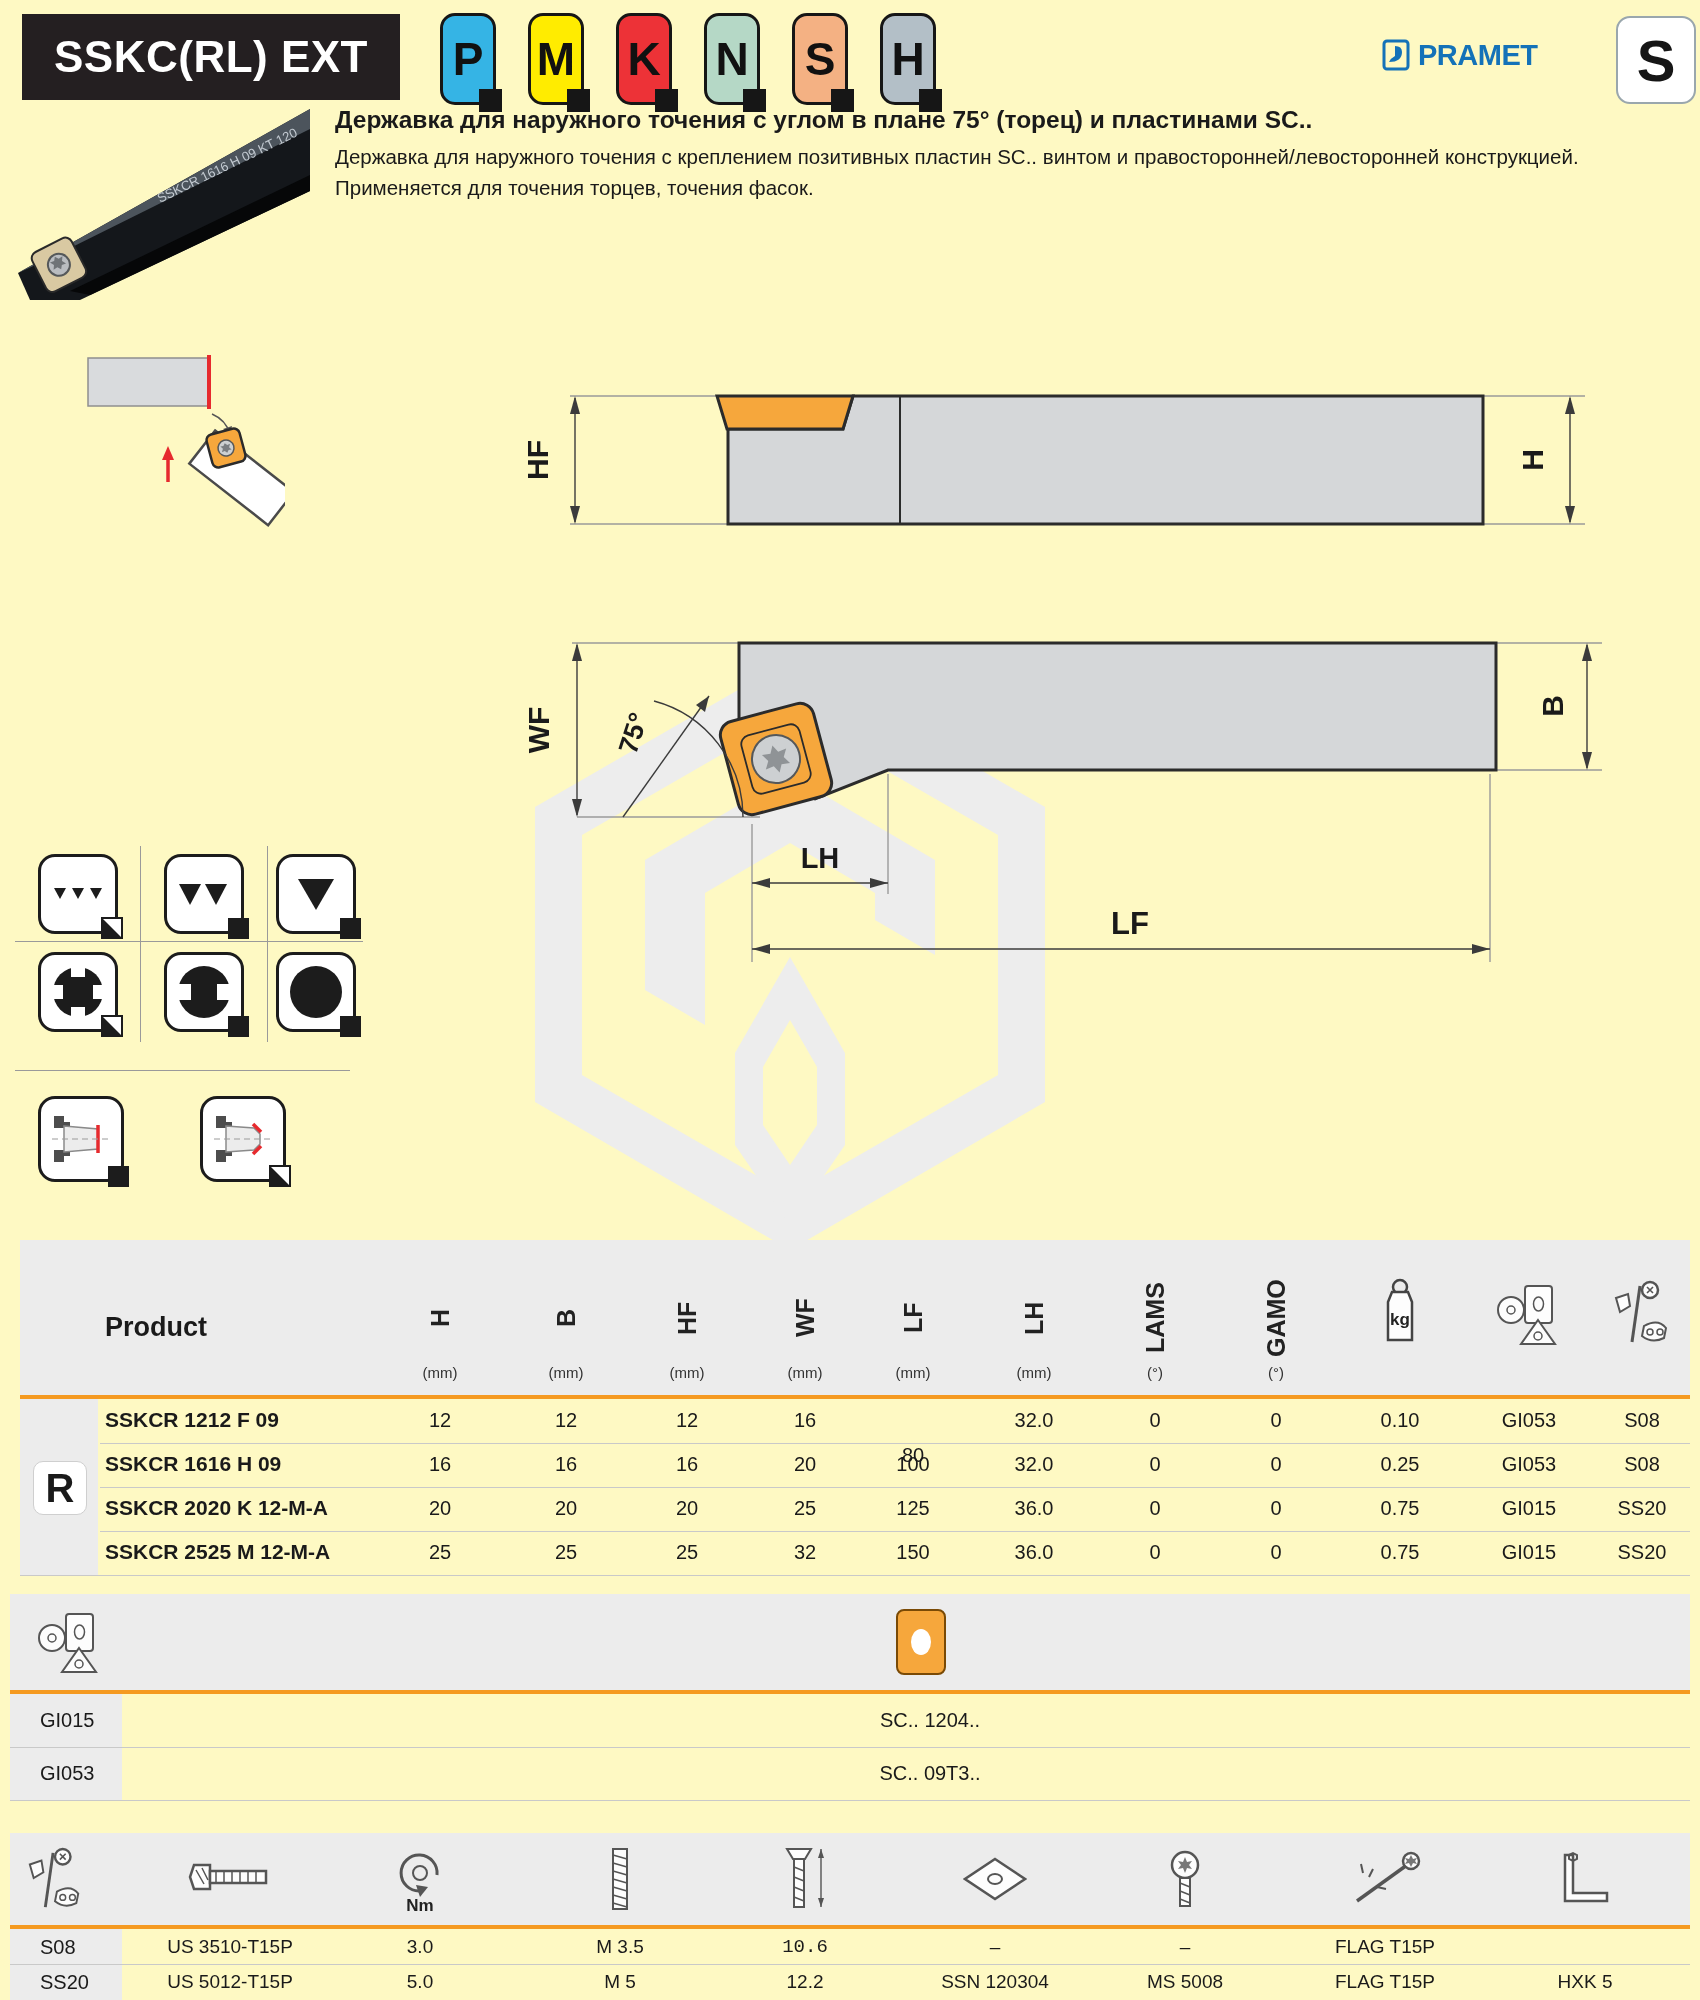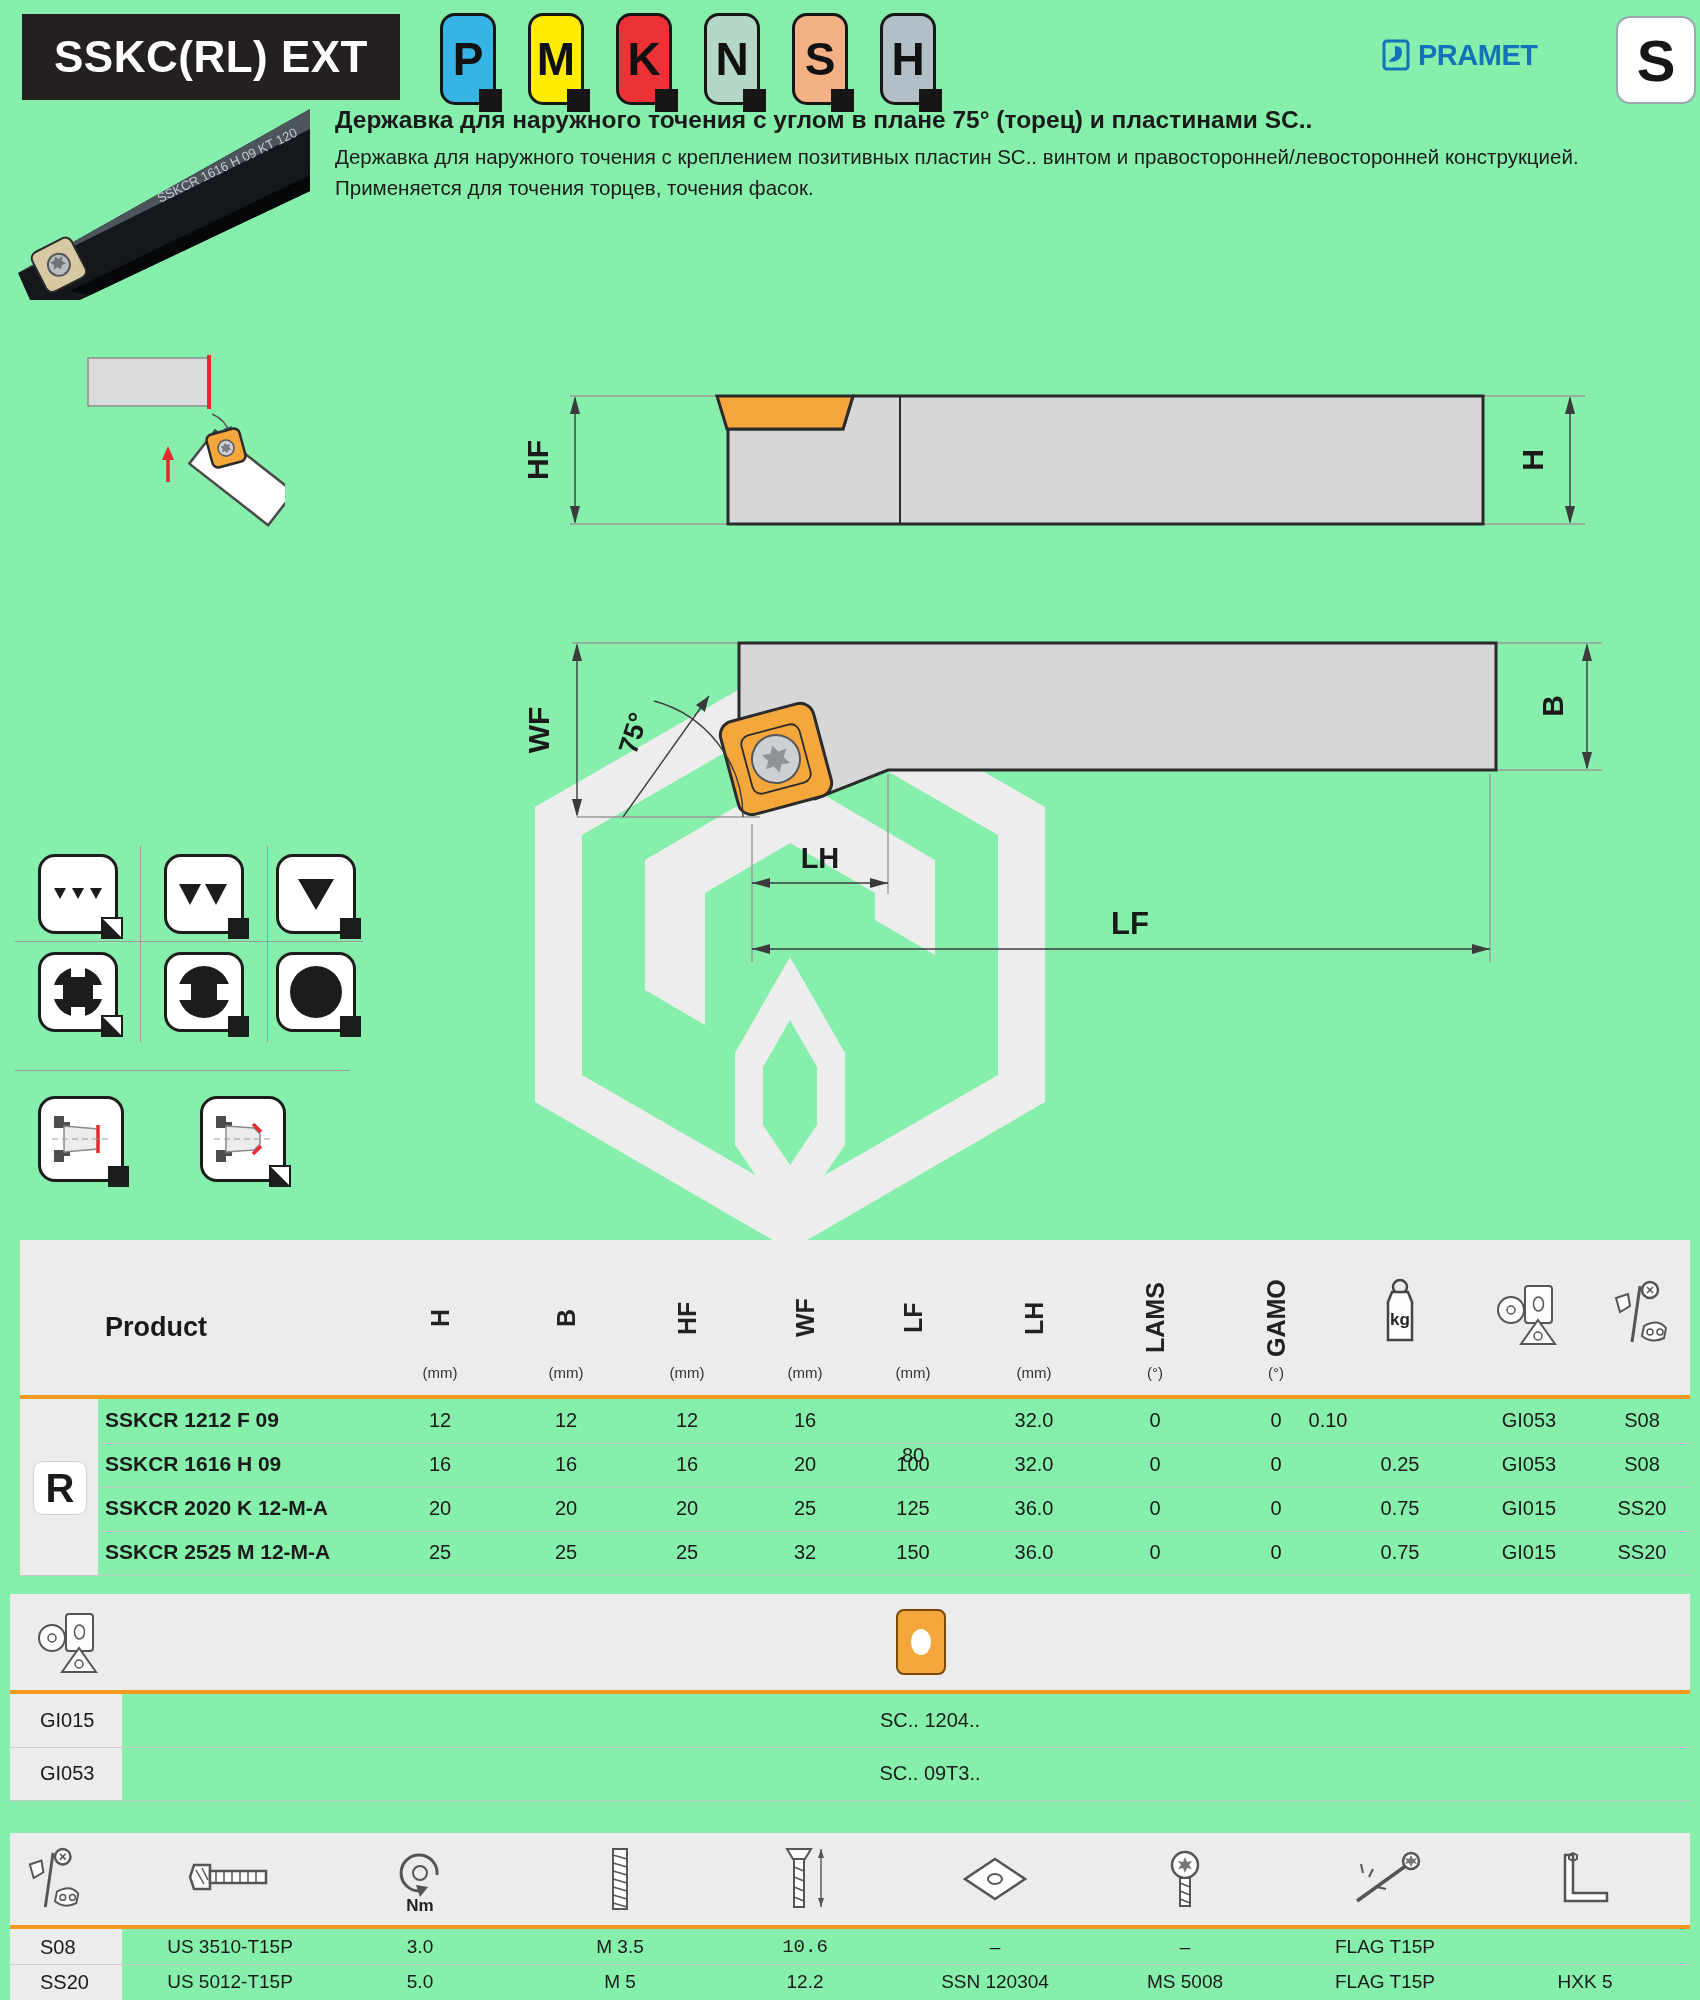--- a/index.html
+++ b/index.html
@@ -1,16 +1,16 @@
 <!DOCTYPE html>
 <html><head>
 <meta charset="utf-8">
 <style>
   html,body{margin:0;padding:0;background:#fff;}
-  .page{position:relative;width:1700px;height:2000px;background:#86efac;overflow:hidden;
+  .page{position:relative;width:1700px;height:2000px;background:#fef9c3;overflow:hidden;
         font-family:"Liberation Sans",sans-serif;color:#1a1a1a;}
   .abs{position:absolute;}
 
   
   .title-box{left:22px;top:14px;width:378px;height:86px;background:#241f21;color:#fff;
              display:flex;align-items:center;justify-content:center;
              font-size:44px;font-weight:bold;letter-spacing:.5px;}
   .badges{left:440px;top:13px;display:flex;gap:32px;}
   .badge{position:relative;width:50px;height:86px;border:3px solid #161616;border-radius:15px;
          display:flex;align-items:center;justify-content:center;
@@ -341,21 +341,21 @@
 
     <div class="prow" style="top:168px;">SSKCR 1212 F 09</div>
     <div class="cell" style="left:420px;top:169px;">12</div>
     <div class="cell" style="left:546px;top:169px;">12</div>
     <div class="cell" style="left:667px;top:169px;">12</div>
     <div class="cell" style="left:785px;top:169px;">16</div>
     <div class="cell" style="left:893px;top:169px;margin-top:35px;">80</div>
     <div class="cell" style="left:1014px;top:169px;">32.0</div>
     <div class="cell" style="left:1135px;top:169px;">0</div>
     <div class="cell" style="left:1256px;top:169px;">0</div>
-    <div class="cell" style="left:1308px;top:169px;">0.10</div>
+    <div class="cell" style="left:1380px;top:169px;">0.10</div>
     <div class="cell" style="left:1509px;top:169px;">GI053</div>
     <div class="cell" style="left:1622px;top:169px;">S08</div>
     <div class="rsep" style="left:80px;right:0;top:203px;"></div>
 
     <div class="prow" style="top:212px;">SSKCR 1616 H 09</div>
     <div class="cell" style="left:420px;top:213px;">16</div>
     <div class="cell" style="left:546px;top:213px;">16</div>
     <div class="cell" style="left:667px;top:213px;">16</div>
     <div class="cell" style="left:785px;top:213px;">20</div>
     <div class="cell" style="left:893px;top:213px;">100</div>

